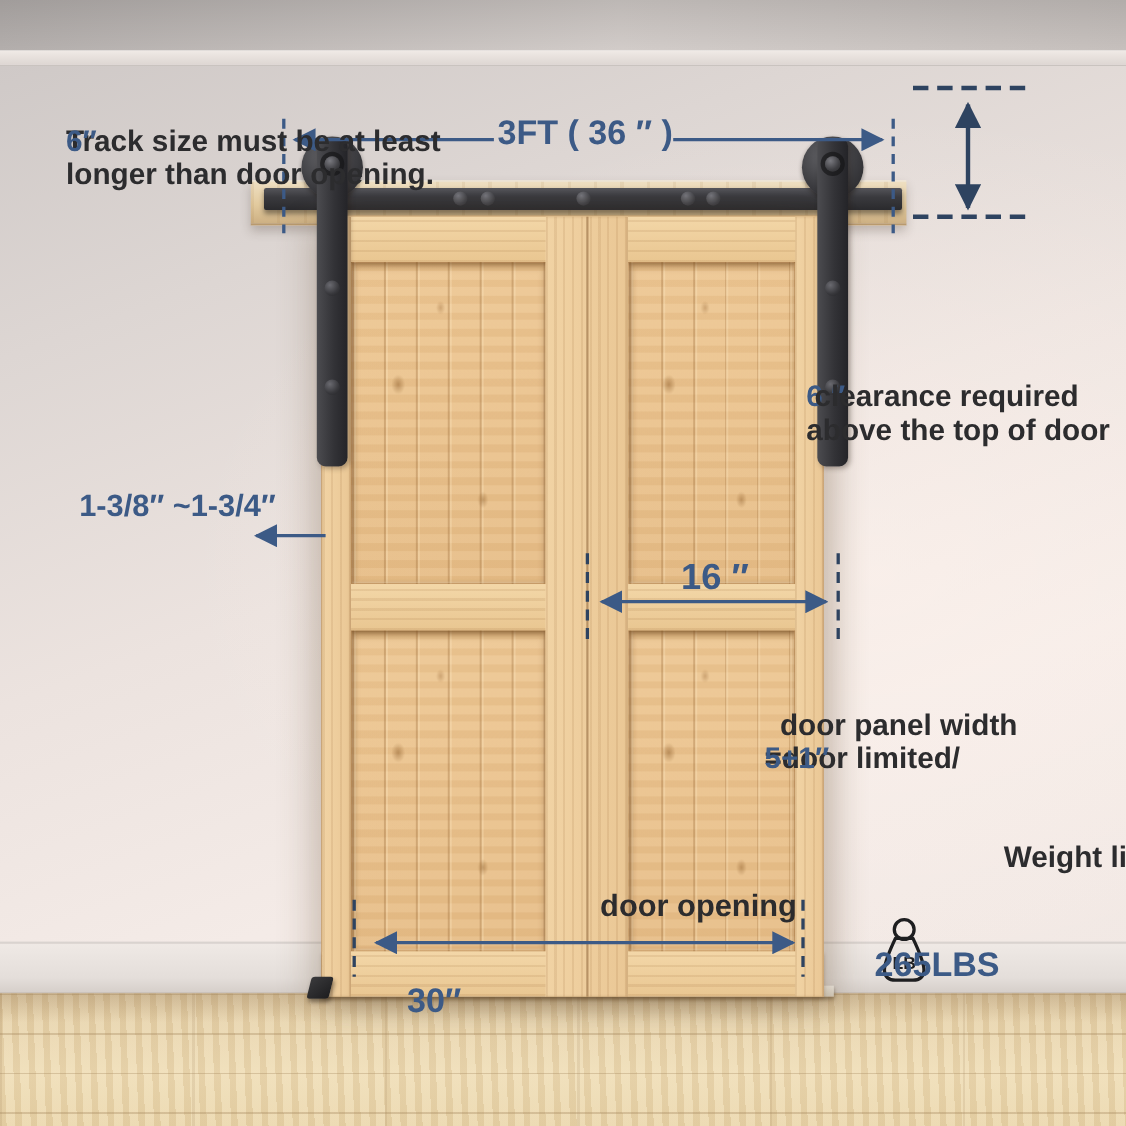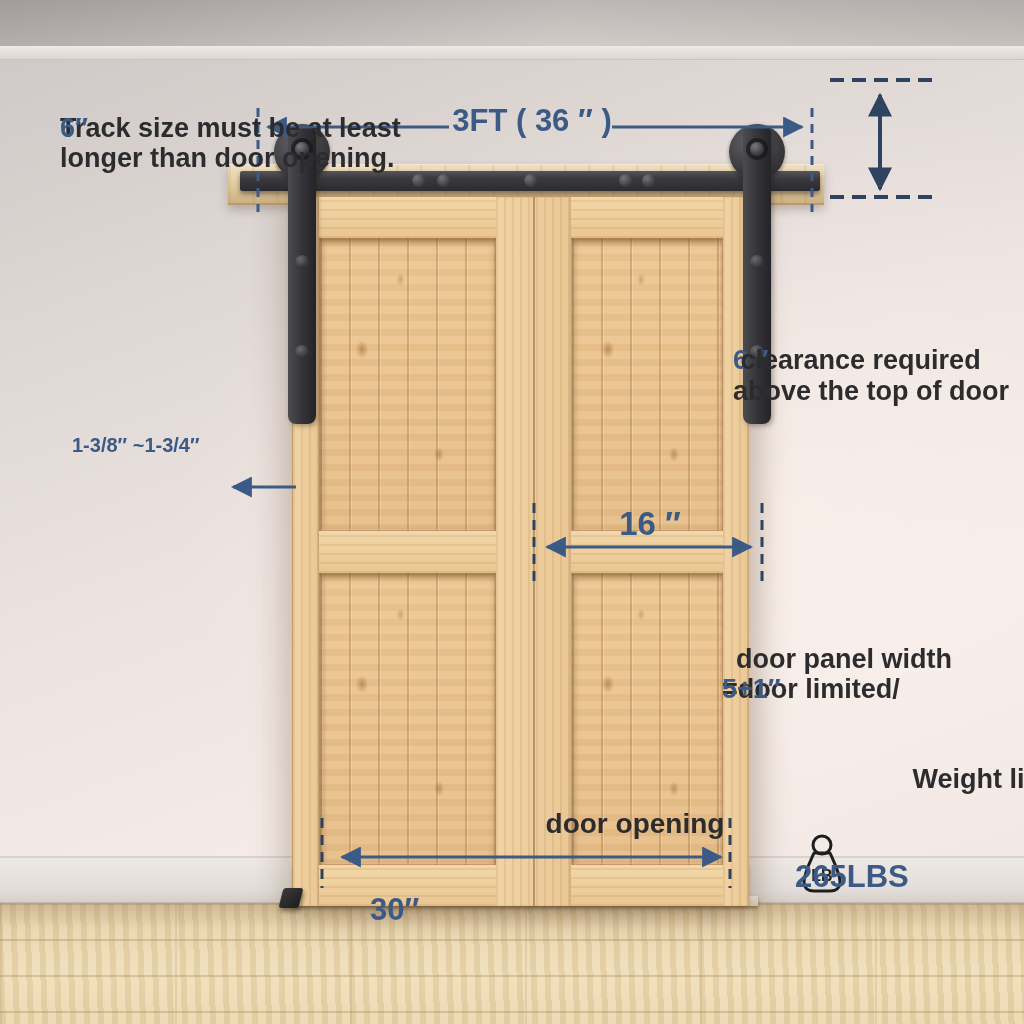--- a/index.html
+++ b/index.html
@@ -104,23 +104,23 @@
     box-shadow:2px 3px 4px rgba(40,30,20,.5);}
 
   
   svg.dims{left:0;top:0;width:1024px;height:1024px;pointer-events:none;z-index:20;}
   .txt{z-index:21;font-weight:700;color:#2c2c2e;white-space:pre;}
   .blue{color:#3c5a86;}
   .t-track-note{left:60px;top:53px;font-size:27px;line-height:30px;}
   .t-track-length{left:444px;top:103px;width:176px;text-align:center;font-size:31px;color:#3c5a86;}
   .t-clearance{left:733px;top:283px;font-size:27px;line-height:31px;}
   .t-thick-label{left:22px;top:401px;font-size:27px;}
-  .t-thick-value{left:72px;top:434px;font-size:20px;color:#3c5a86;}
+  .t-thick-value{left:72px;top:444px;font-size:28px;color:#3c5a86;}
   .t-dim16{left:560px;top:505px;width:180px;text-align:center;font-size:33px;color:#3c5a86;}
-  .t-formula{left:722px;top:584px;font-size:27px;line-height:30px;}
+  .t-formula{left:695px;top:584px;font-size:27px;line-height:30px;}
   .t-formula .ind{padding-left:14px;}
   .t-opening{left:370px;top:776px;width:320px;text-align:center;font-size:28px;}
   .t-opening .val{display:block;margin-top:20px;font-size:31px;}
   .t-weight{left:795px;top:733px;width:205px;text-align:center;font-size:27px;}
   .weight-icon{position:relative;display:block;margin:8px auto 2px auto;width:54px;height:60px;}
   .weight-icon svg{left:0;top:0;}
   .t-weight .val{display:block;font-size:31px;margin-top:2px;}
 
   .z3{z-index:3}.z4{z-index:4}.z5{z-index:5}.z6{z-index:6}.z7{z-index:7}.z8{z-index:8}
 </style>

